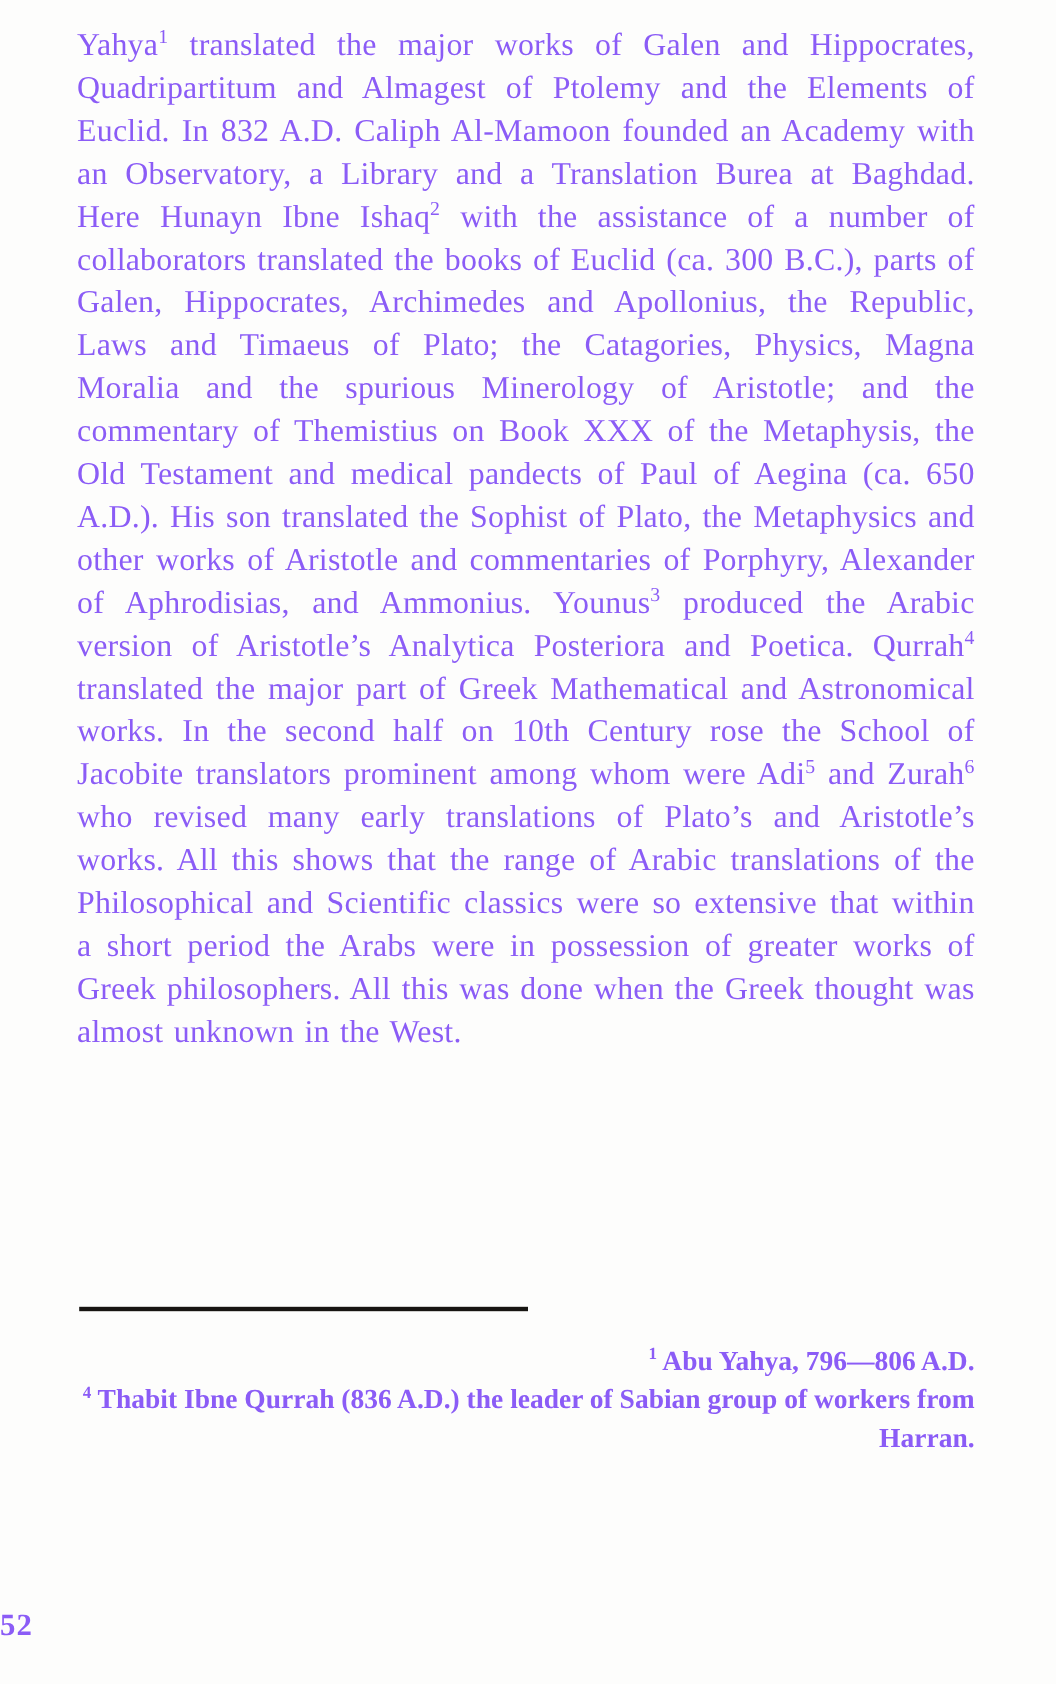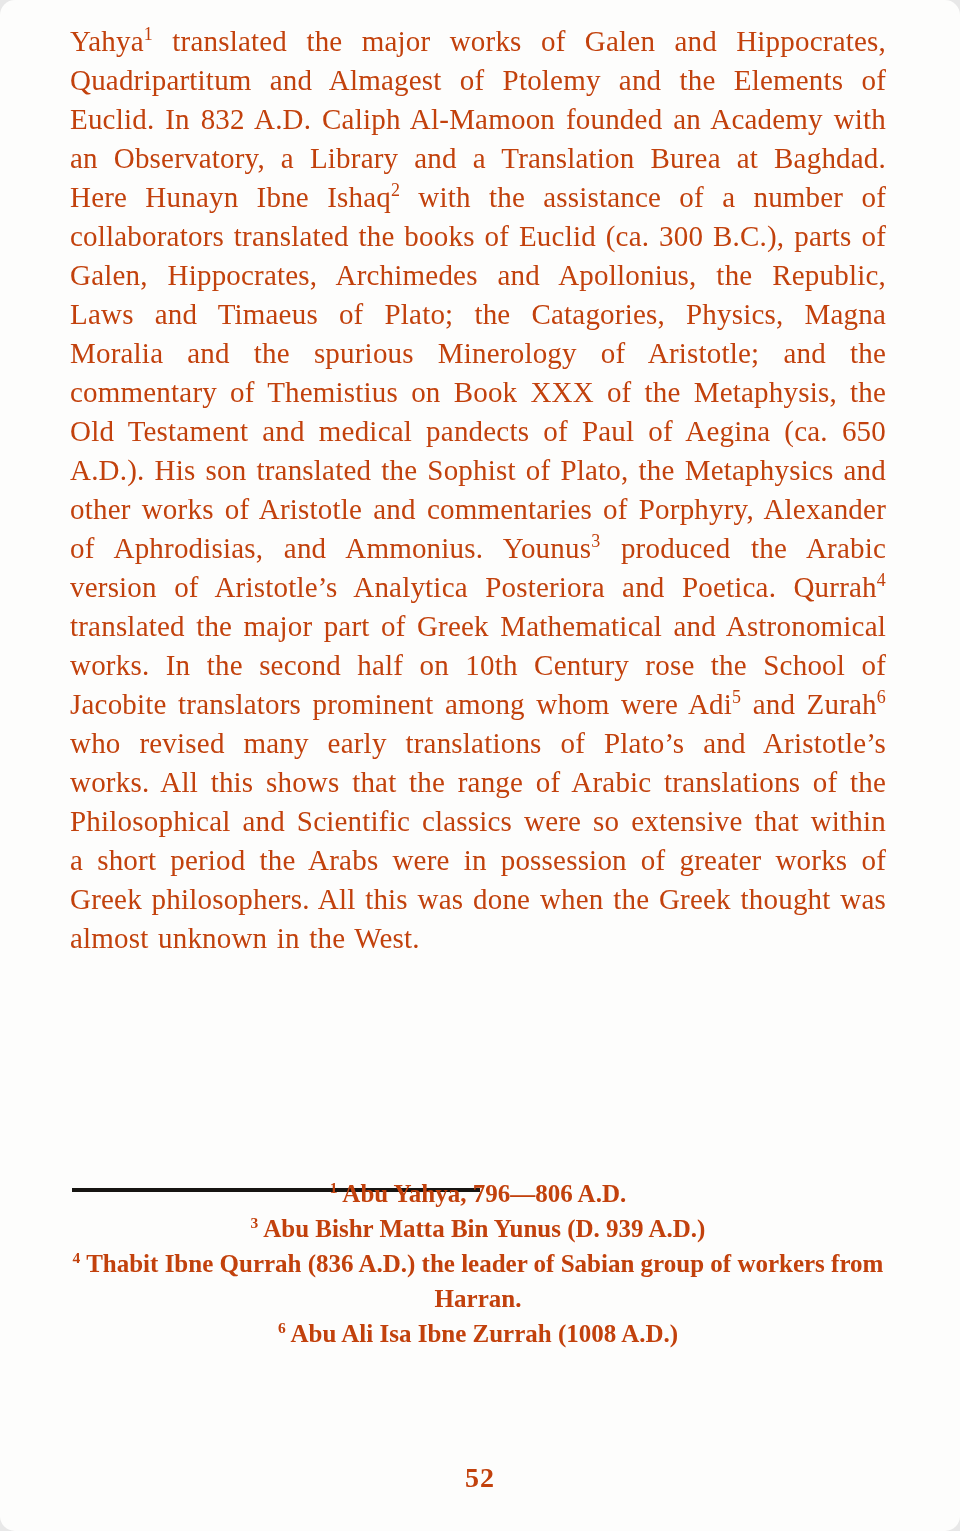--- a/index.html
+++ b/index.html
@@ -6,25 +6,24 @@
     margin: 0;
     padding: 0;
     background: #e8e8e8;
   }
   .page {
     position: relative;
     width: 960px;
     height: 1531px;
     margin: 0 auto;
     background: #fdfdfc;
-    color: #c2410c;
+    color: #8b5cf6;
     font-family: "Liberation Serif", serif;
     box-sizing: border-box;
     overflow: hidden;
-    border-radius: 15px;
   }
   .body-text {
     position: absolute;
     top: 22px;
     left: 70px;
     width: 816px;
     margin: 0;
     font-size: 29px;
     line-height: 39px;
     text-align: justify;
@@ -40,53 +39,50 @@
   .footnote-sep {
     position: absolute;
     top: 1188px;
     left: 72px;
     width: 408px;
     height: 4px;
     background: #171512;
   }
   .footnotes {
     position: absolute;
-    top: 1176px;
+    top: 1220px;
     left: 70px;
     width: 816px;
     font-size: 25px;
     line-height: 35px;
     font-weight: 600;
-    text-align: center;
+    text-align: right;
   }
   .footnote {
     margin: 0;
   }
   .page-number {
     position: absolute;
     top: 1462px;
     left: 0;
     width: 100%;
-    text-align: center;
     font-size: 28px;
     font-weight: bold;
     letter-spacing: 1px;
   }
 </style>
 </head>
 <body>
 
 <div class="page">
 
   <p class="body-text" id="body-text">Yahya<sup>1</sup> translated the major works of Galen and Hippocrates, Quadripartitum and Almagest of Ptolemy and the Elements of Euclid. In 832 A.D. Caliph Al-Mamoon founded an Academy with an Observatory, a Library and a Translation Burea at Baghdad. Here Hunayn Ibne Ishaq<sup>2</sup> with the assistance of a number of collaborators translated the books of Euclid (ca. 300 B.C.), parts of Galen, Hippocrates, Archimedes and Apollonius, the Republic, Laws and Timaeus of Plato; the Catagories, Physics, Magna Moralia and the spurious Minerology of Aristotle; and the commentary of Themistius on Book XXX of the Metaphysis, the Old Testament and medical pandects of Paul of Aegina (ca. 650 A.D.). His son translated the Sophist of Plato, the Metaphysics and other works of Aristotle and commentaries of Porphyry, Alexander of Aphrodisias, and Ammonius. Younus<sup>3</sup> produced the Arabic version of Aristotle’s Analytica Posteriora and Poetica. Qurrah<sup>4</sup> translated the major part of Greek Mathematical and Astronomical works. In the second half on 10th Century rose the School of Jacobite translators prominent among whom were Adi<sup>5</sup> and Zurah<sup>6</sup> who revised many early translations of Plato’s and Aristotle’s works. All this shows that the range of Arabic translations of the Philosophical and Scientific classics were so extensive that within a short period the Arabs were in possession of greater works of Greek philosophers. All this was done when the Greek thought was almost unknown in the West.</p>
 
   <div class="footnote-sep"></div>
 
   <div class="footnotes" id="footnotes">
       <p class="footnote"><sup>1</sup> Abu Yahya, 796—806 A.D.</p>
-      <p class="footnote"><sup>3</sup> Abu Bishr Matta Bin Yunus (D. 939 A.D.)</p>
       <p class="footnote"><sup>4</sup> Thabit Ibne Qurrah (836 A.D.) the leader of Sabian group of workers from Harran.</p>
-      <p class="footnote"><sup>6</sup> Abu Ali Isa Ibne Zurrah (1008 A.D.)</p>
     </div>
 
   <div class="page-number">52</div>
 
 </div>
 
 </body></html>

